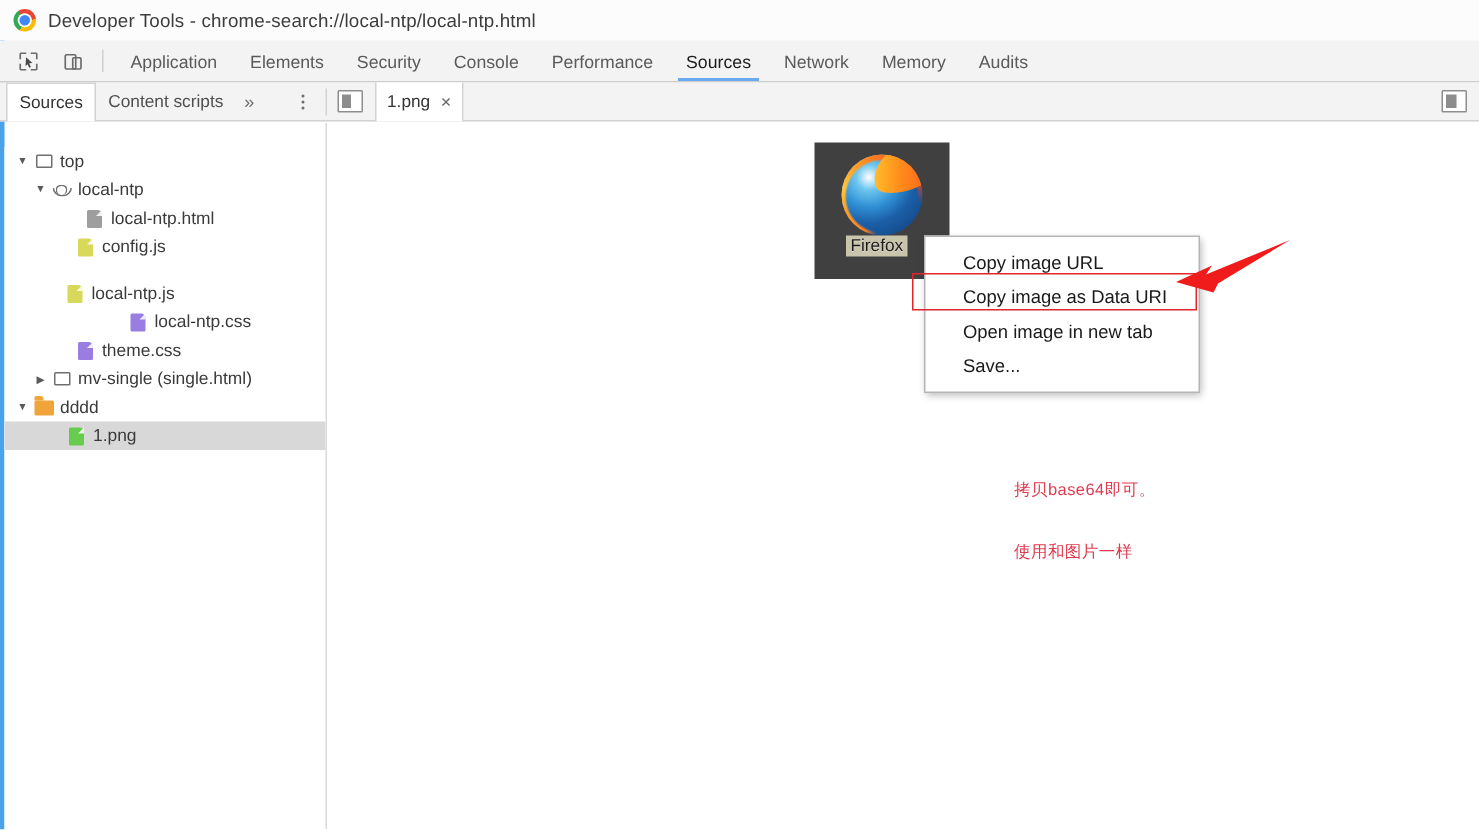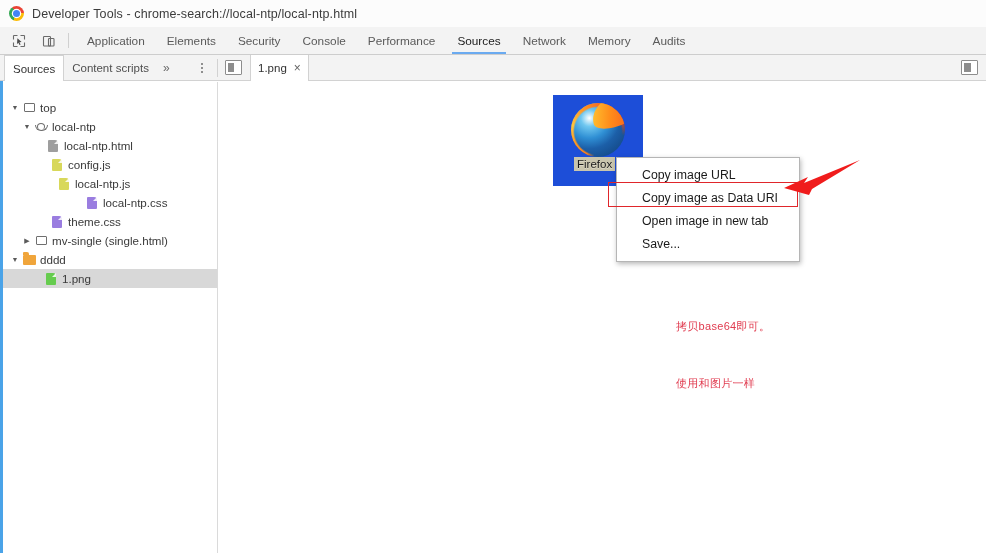--- a/index.html
+++ b/index.html
@@ -233,23 +233,22 @@
   .canvas {
     position: absolute; left: 218px; top: 82px;
     width: 768px; height: 471px;
     background: #ffffff;
   }
 
   
   .img-preview {
     position: absolute; left: 543px; top: 95px;
     width: 90px; height: 91px;
-    background: #1d4ed8;
+    background: #404040;
     overflow: hidden;
-    margin-left: 10px;
   }
   .ff-icon {
     position: absolute; left: 18px; top: 8px;
     width: 54px; height: 54px; border-radius: 50%;
     background:
       radial-gradient(circle at 34% 28%, #ffffff 0%, #6fc7f0 16%, #2f8fd4 38%, #1c5fa8 58%, #0f3c74 100%);
     overflow: hidden;
   }
   .ff-icon::before {
     
@@ -318,21 +317,21 @@
   }
 
   
   .anno-text {
     position: absolute;
     font-size: 11px; color: #e03a4e;
     white-space: nowrap;
     letter-spacing: .3px;
   }
   .anno-1 { left: 676px; top: 319px; }
-  .anno-2 { left: 676px; top: 376px; }
+  .anno-2 { left: 676px; top: 360px; }
 </style>
 </head>
 <body>
 
 <div id="app">
 
   <div class="edge-accent"></div>
 
   <div class="titlebar">
     <div class="chrome-logo"></div>
@@ -405,37 +404,37 @@
     </div>
 
     <div class="tree-row" style="padding-left:18px;">
       <span class="twisty">▼</span>
       <span class="tree-icon">
           <span class="ico-cloud"></span>
         </span>
       <span class="tree-label">local-ntp</span>
     </div>
 
-    <div class="tree-row" style="padding-left:30px;">
+    <div class="tree-row" style="padding-left:40px;">
       <span class="twisty none"></span>
       <span class="tree-icon">
           <span class="ico-file f-html"></span>
         </span>
       <span class="tree-label">local-ntp.html</span>
     </div>
 
     <div class="tree-row" style="padding-left:34px;">
       <span class="twisty none"></span>
       <span class="tree-icon">
           <span class="ico-file f-js"></span>
         </span>
       <span class="tree-label">config.js</span>
     </div>
 
-    <div class="tree-row" style="padding-left:41px;">
+    <div class="tree-row" style="padding-left:27px;margin-top:12px;">
       <span class="twisty none"></span>
       <span class="tree-icon">
           <span class="ico-file f-js"></span>
         </span>
       <span class="tree-label">local-ntp.js</span>
     </div>
 
     <div class="tree-row" style="padding-left:34px;margin-left:35px;">
       <span class="twisty none"></span>
       <span class="tree-icon">

